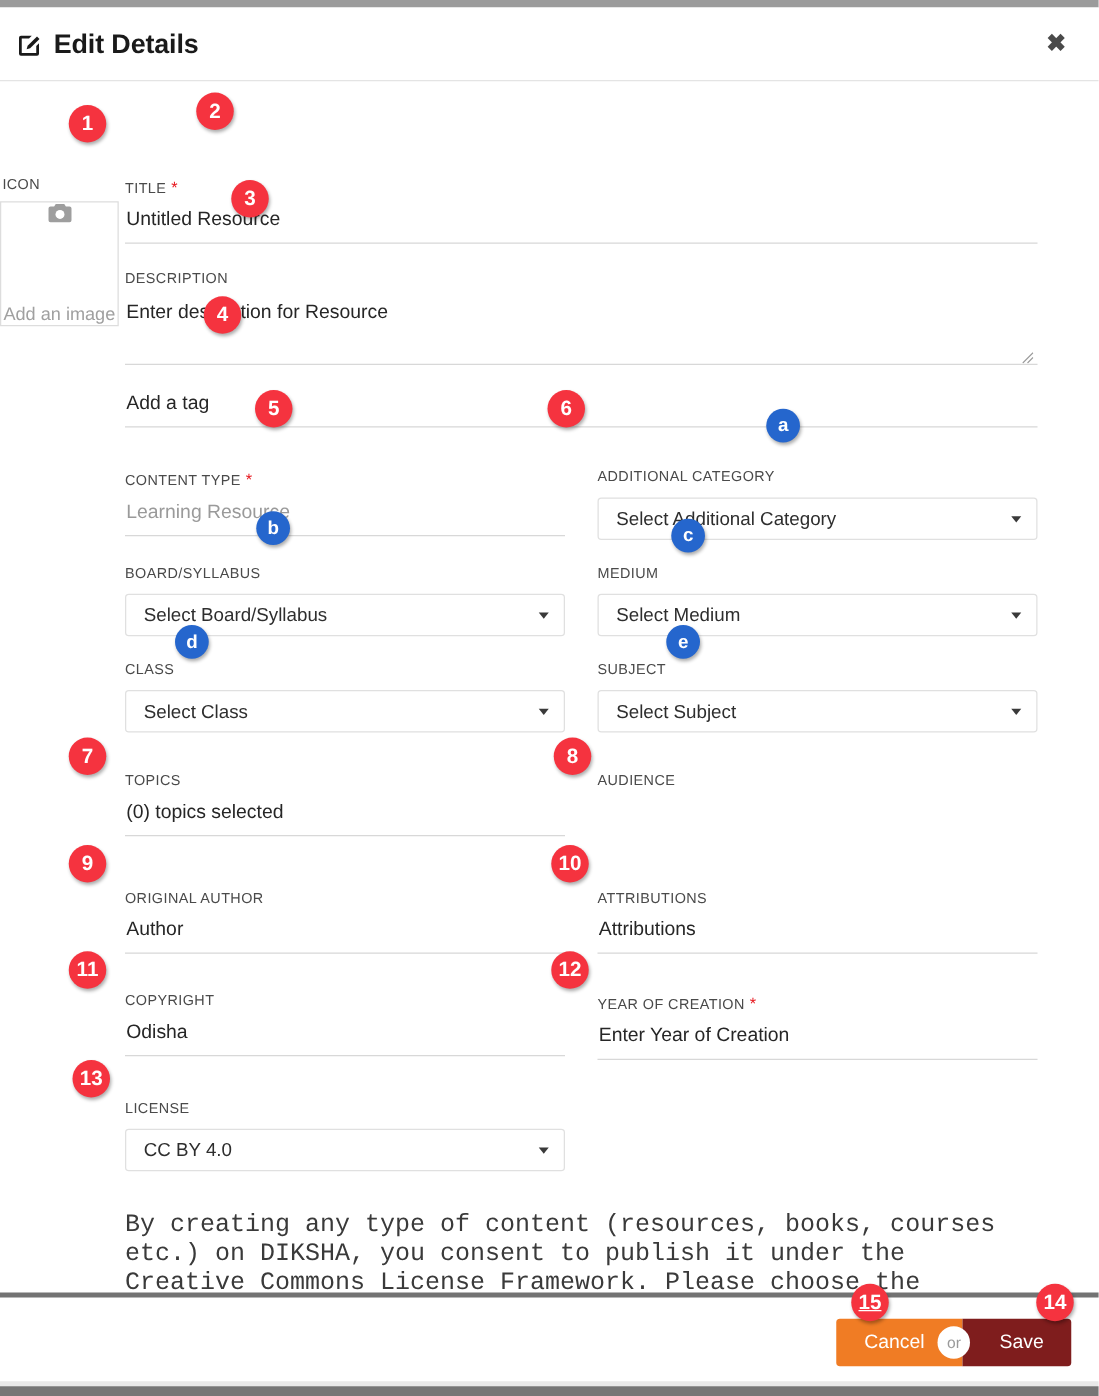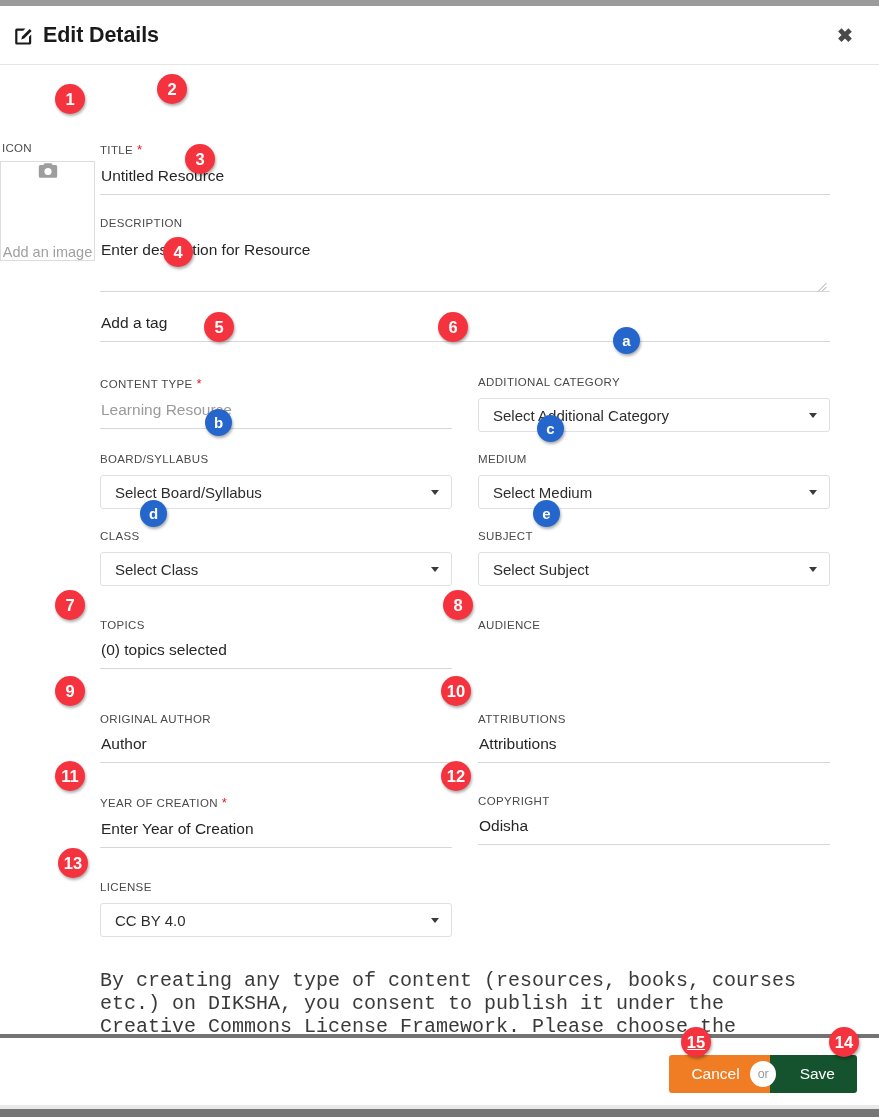--- a/index.html
+++ b/index.html
@@ -240,21 +240,21 @@
     cursor: pointer;
     padding: 0 22px;
     line-height: 38px;
   }
   .btn-cancel {
     background: #f07c24;
     border-radius: 3px 0 0 3px;
     padding-right: 30px;
   }
   .btn-save {
-    background: #14532d;
+    background: #7f1d1d;
     border-radius: 0 3px 3px 0;
     padding-left: 30px;
   }
   .btn-or {
     position: absolute;
     left: 50%;
     top: 50%;
     transform: translate(-50%, -50%);
     width: 26px; height: 26px;
     border-radius: 50%;
@@ -417,28 +417,28 @@
           <input class="underline-input" type="text" value="Author" style="">
         </div>
         <div class="cell">
           <div class="field-label">ATTRIBUTIONS</div>
           <input class="underline-input" type="text" value="Attributions" style="">
         </div>
       </div>
 
       <div class="grid2" style="margin-top:11px;">
         <div class="cell">
+          <div class="field-label">COPYRIGHT</div>
+          <input class="underline-input" type="text" value="Odisha" style="">
+        </div>
+        <div class="cell">
           <div class="field-label">
             <span>YEAR OF CREATION</span><span class="req"> *</span>
           </div>
           <input class="underline-input" type="text" value="Enter Year of Creation" style="">
-        </div>
-        <div class="cell">
-          <div class="field-label">COPYRIGHT</div>
-          <input class="underline-input" type="text" value="Odisha" style="">
         </div>
       </div>
 
       <div class="grid2" style="margin-top:12px;">
         <div class="cell">
           <div class="field-label">LICENSE</div>
           <div class="select-box">
             <span>CC BY 4.0</span>
             <span class="caret-down-icon"></span>
           </div>

